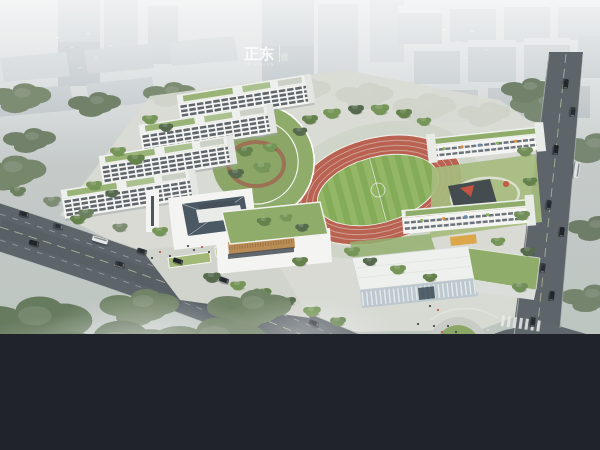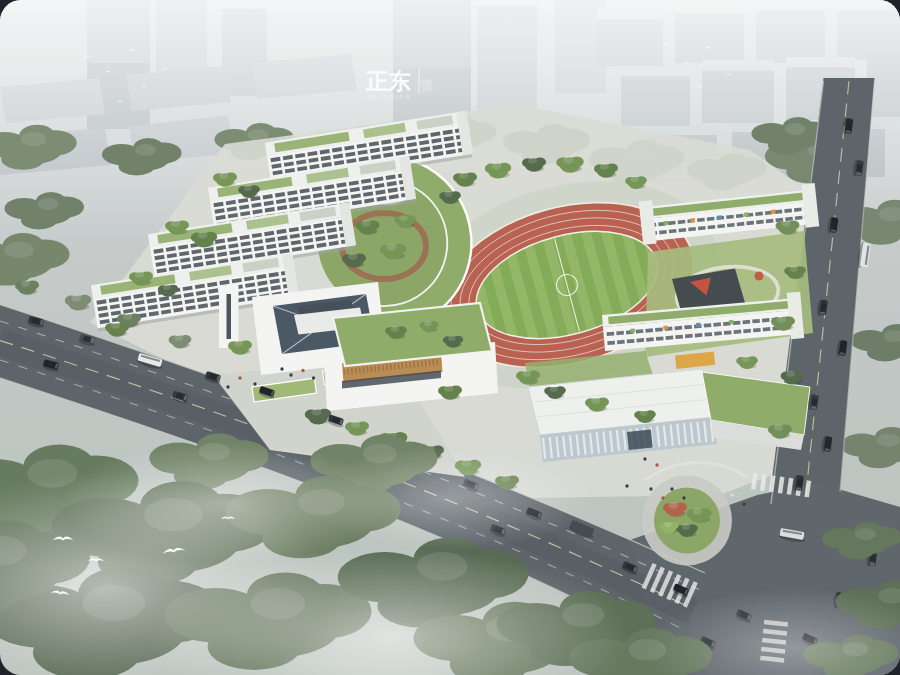--- a/index.html
+++ b/index.html
@@ -1,17 +1,17 @@
 <!DOCTYPE html>
 <html><head>
 <meta charset="utf-8">
 <style>
   html,body{margin:0;padding:0;background:#20242a;}
-  .stage{width:600px;height:450px;position:relative;overflow:hidden;
-         font-family:"DejaVu Sans","Liberation Sans",sans-serif;border-radius:14px;}
+  .stage{width:600px;height:334px;position:relative;overflow:hidden;
+         font-family:"DejaVu Sans","Liberation Sans",sans-serif;}
   svg{display:block;}
   text{font-family:"DejaVu Sans","Liberation Sans",sans-serif;}
 </style>
 </head>
 <body>
 
 <div class="stage">
 <svg width="600" height="450" viewBox="0 0 600 450">
   <defs>
     <linearGradient id="skyG" x1="0" y1="0" x2="0" y2="1">

